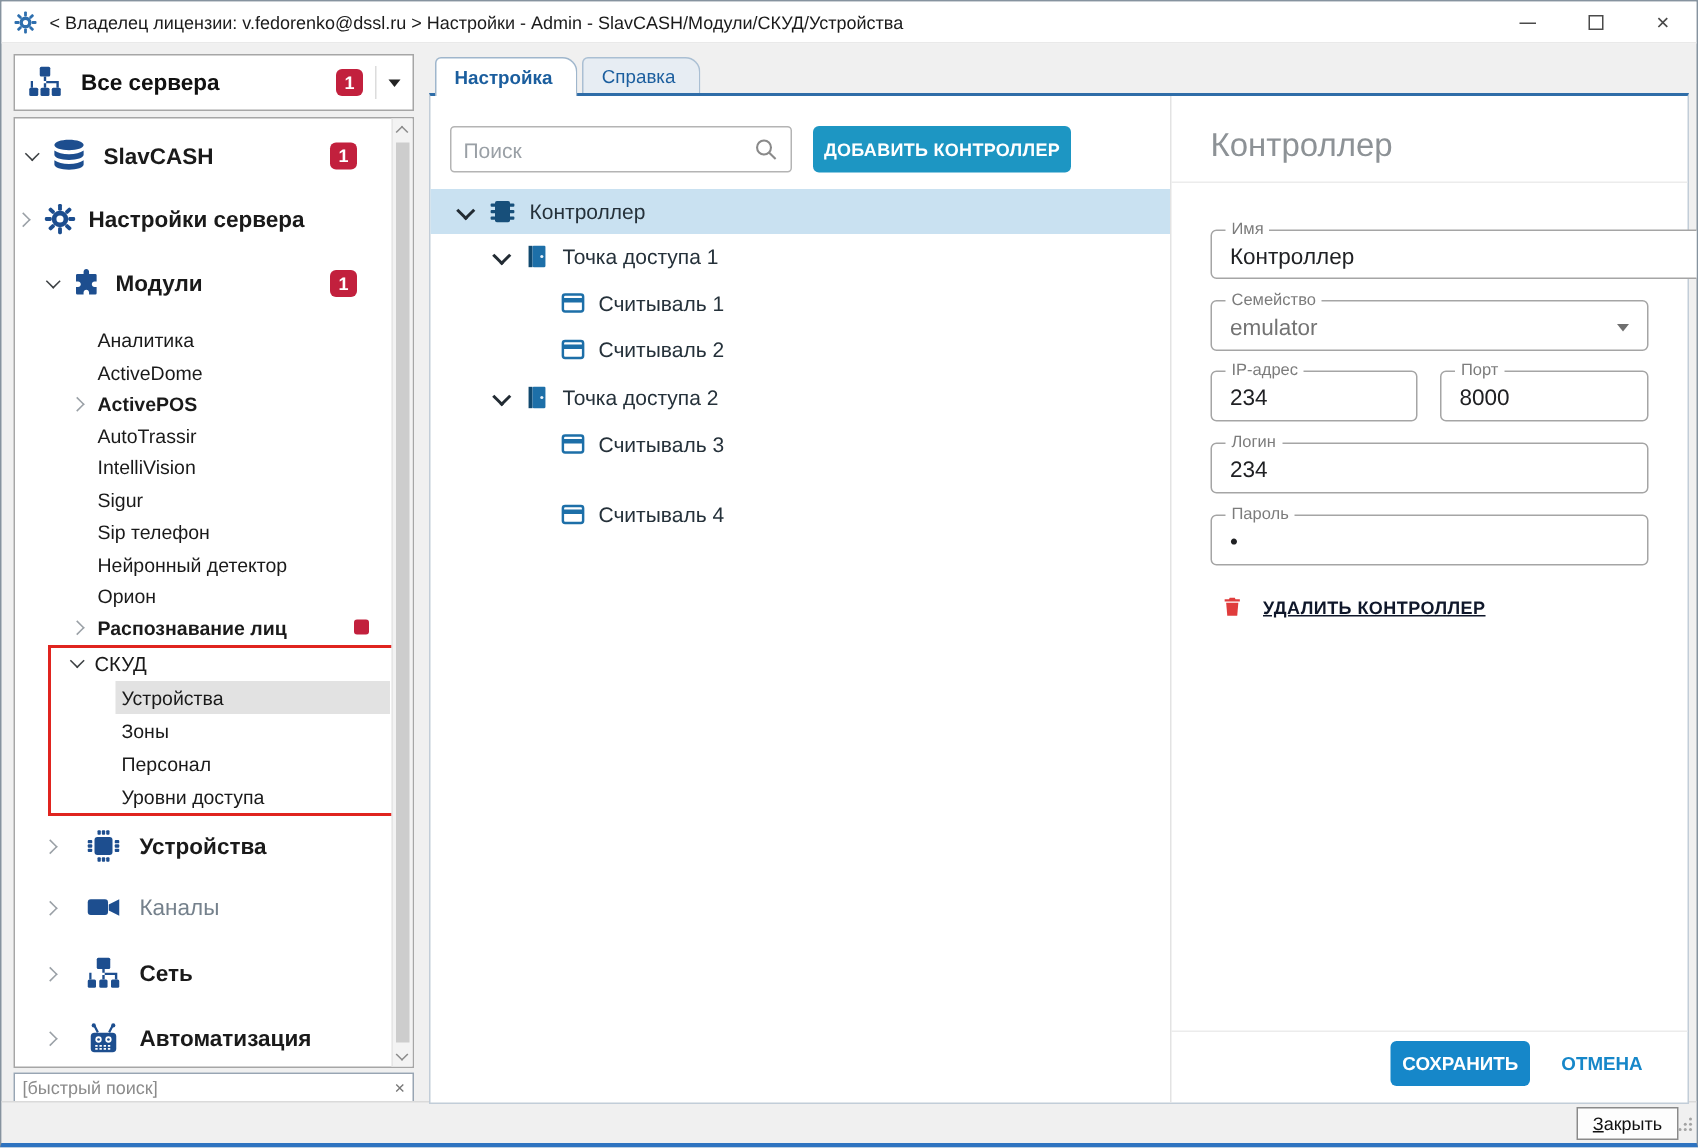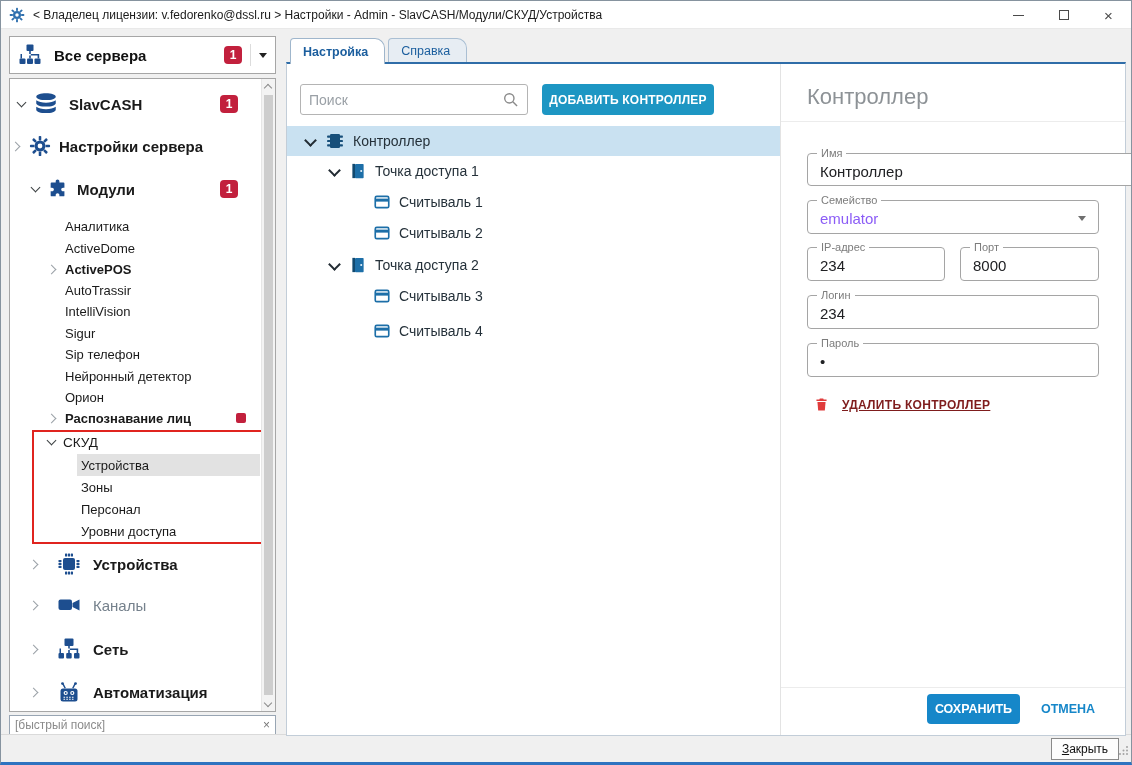--- a/index.html
+++ b/index.html
@@ -85,32 +85,32 @@
 
   
   .form-title{position:absolute;left:520px;top:20px;font-size:22px;color:#8d9296}
   .hline{position:absolute;height:1px;background:#ececec}
   .hl-top{left:494px;right:0;top:57px}
   .hl-bottom{left:494px;right:0;top:623px}
 
   .field{position:absolute;border:1px solid #a5a5a5;border-radius:4px;background:#fff}
   .field .flabel{position:absolute;top:-7px;left:9px;background:#fff;padding:0 4px;font-size:11px;color:#7c7c7c;white-space:nowrap}
   .field input{width:100%;height:100%;border:none;outline:none;background:transparent;font-size:15px;color:#202124;padding:3px 12px 0;font-family:inherit;border-radius:4px}
-  .field .fvalue{padding:9px 12px 0;font-size:15px;color:#8b5cf6}
+  .field .fvalue{padding:9px 12px 0;font-size:15px;color:#737373}
   .field .dcaret{position:absolute;right:12px;top:15px;width:0;height:0;border-left:4.5px solid transparent;border-right:4.5px solid transparent;border-top:5.5px solid #6f6f6f}
   .f-name{left:520px;top:89px;width:340px;height:33px}
   .f-family{left:520px;top:136px;width:292px;height:34px}
   .f-ip{left:520px;top:183px;width:138px;height:34px}
   .f-port{left:673px;top:183px;width:139px;height:34px}
   .f-login{left:520px;top:231px;width:292px;height:34px}
   .f-pass{left:520px;top:279px;width:292px;height:34px}
 
   .delete-link{position:absolute;left:527px;top:332px;display:flex;align-items:center;cursor:pointer}
   .delete-link .trash{width:15px;height:17px;color:#e03c3c}
-  .delete-link .dl-text{margin-left:13px;font-size:12px;font-weight:bold;color:#7f1d1d;text-decoration:underline;letter-spacing:.3px}
+  .delete-link .dl-text{margin-left:13px;font-size:12px;font-weight:bold;color:#0f172a;text-decoration:underline;letter-spacing:.3px}
 
   .save-btn{position:absolute;left:640px;top:630px;width:93px;height:30px;background:#1687c9;color:#fff;border:none;border-radius:4px;font-size:12.5px;font-weight:bold;display:flex;align-items:center;justify-content:center;font-family:inherit;cursor:pointer}
   .cancel-btn{position:absolute;left:748px;top:630px;width:66px;height:30px;background:none;border:none;color:#1687c9;font-size:12.5px;font-weight:bold;display:flex;align-items:center;justify-content:center;font-family:inherit;cursor:pointer}
 
   
   .statusbar{position:absolute;left:0;right:0;bottom:0;height:28px;background:#f0f0f0;border-top:1px solid #dadada}
   .close-btn{position:absolute;right:12px;top:3px;width:68px;height:22px;background:#fdfdfd;border:1px solid #8a8a8a;font-size:12px;color:#111;display:flex;align-items:center;justify-content:center;font-family:inherit;cursor:pointer}
   .grip{position:absolute;right:2px;bottom:2px;color:#a3a3a3}
 </style>
 </head>
@@ -426,21 +426,21 @@
     </div>
     <div class="trow lv2" style="top:218px">
       <span class="ticon">
           <svg viewBox="0 0 24 24" width="18" height="18" fill="none" stroke="#1d6fa8" stroke-width="2.2">
             <rect x="3" y="4.5" width="18" height="15" rx="2"></rect>
             <path d="M3.5 9.5h17" stroke-width="4"></path>
           </svg>
         </span>
       <span>Считываль 3</span>
     </div>
-    <div class="trow lv2" style="top:253px">
+    <div class="trow lv2" style="top:265px">
       <span class="ticon">
           <svg viewBox="0 0 24 24" width="18" height="18" fill="none" stroke="#1d6fa8" stroke-width="2.2">
             <rect x="3" y="4.5" width="18" height="15" rx="2"></rect>
             <path d="M3.5 9.5h17" stroke-width="4"></path>
           </svg>
         </span>
       <span>Считываль 4</span>
     </div>
 
     <div class="vdiv"></div>

